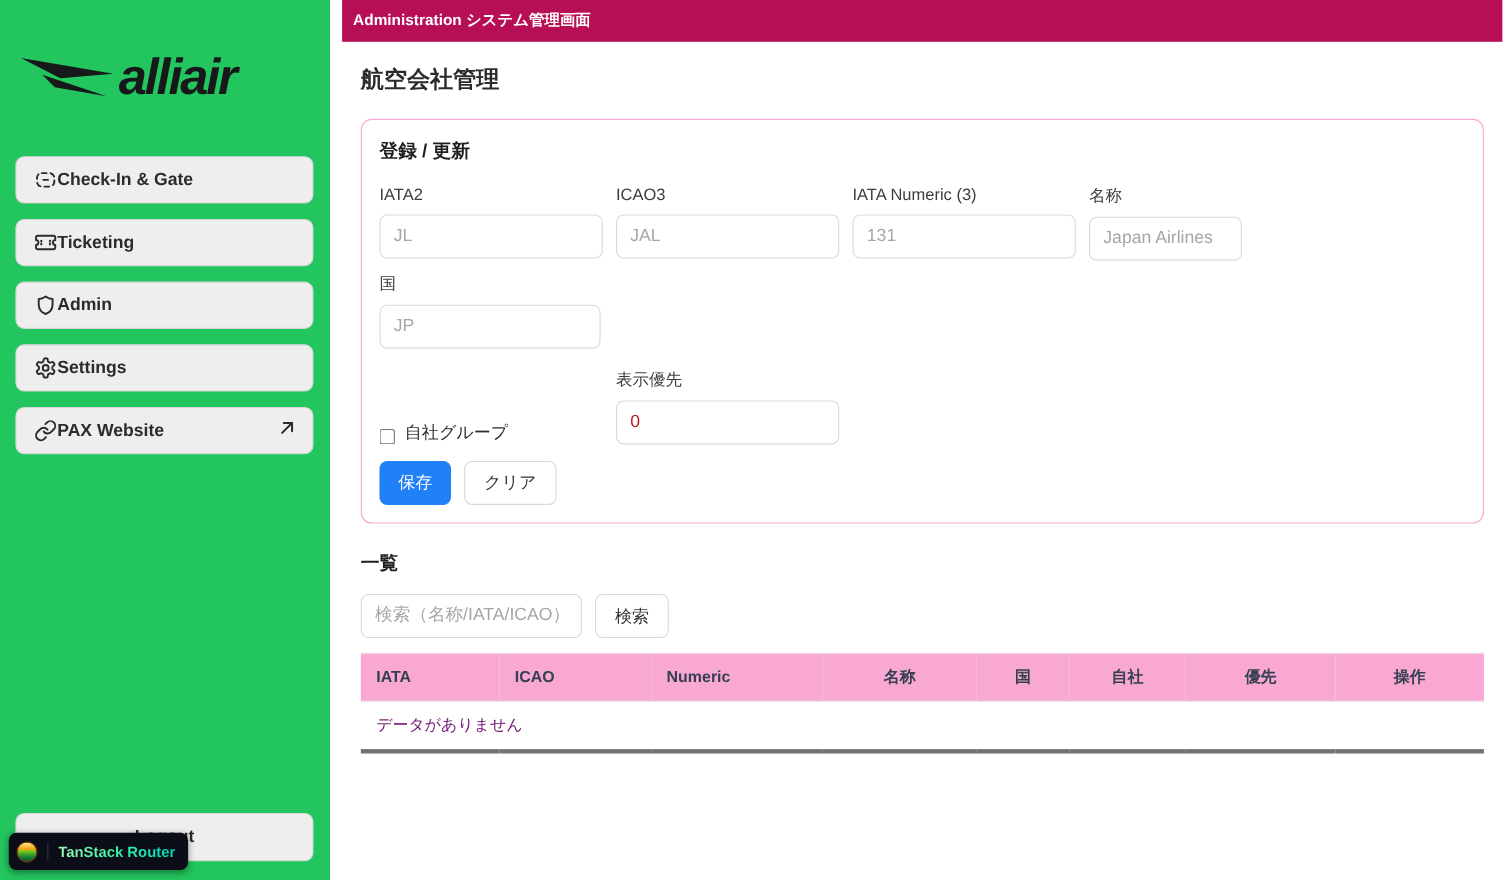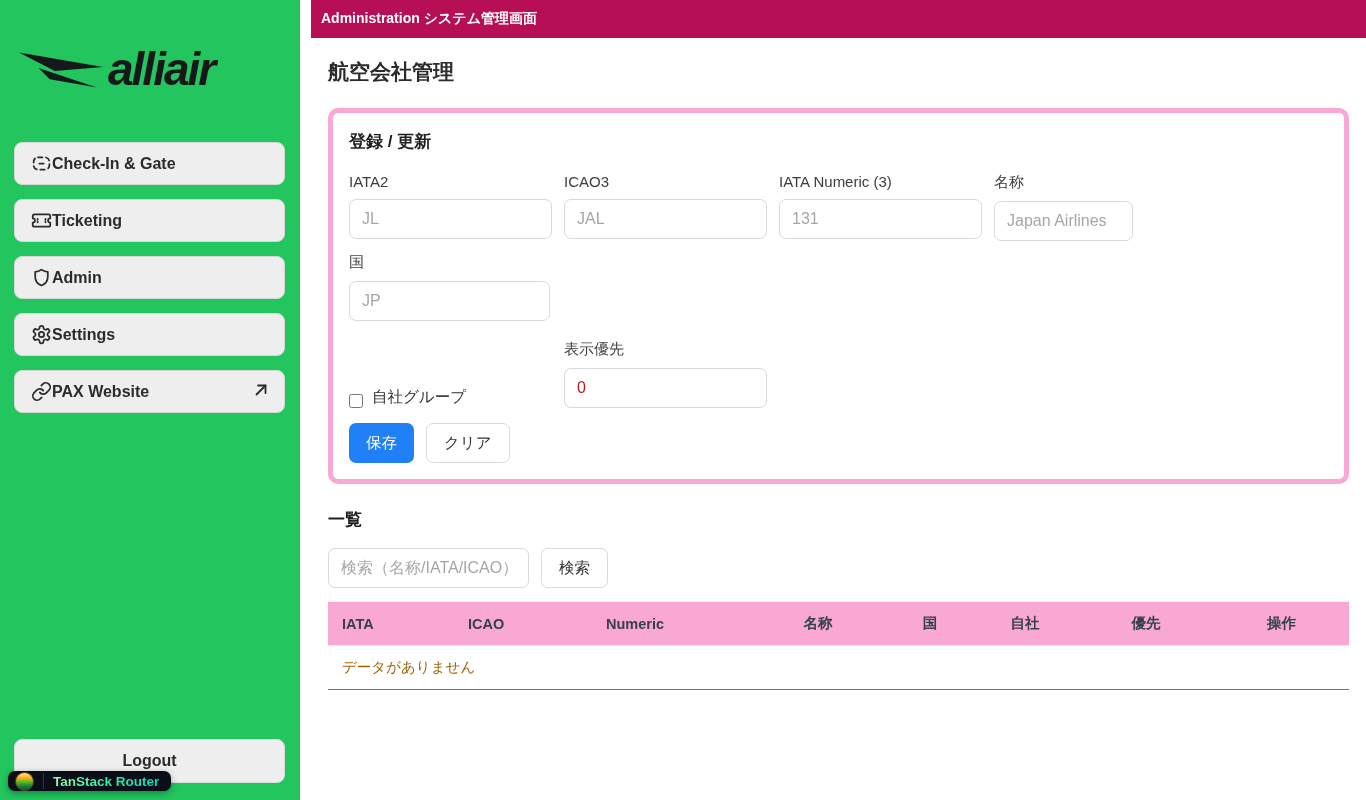--- a/index.html
+++ b/index.html
@@ -39,21 +39,21 @@
   .nav-btn .ext-ic svg { width:18px; height:18px; stroke:#2b2b2b; }
 
   .logout-btn {
     position:absolute; left:14px; right:15px; bottom:17px; height:44px;
     background:#efeeee; border:1px solid #d9d9d9; border-radius:8px;
     font-family:inherit; font-size:16px; font-weight:600; color:#2b2b2b;
     cursor:pointer;
   }
 
   .devtools-badge {
-    position:fixed; left:8px; bottom:9px; height:20px; z-index:10;
+    position:fixed; left:8px; bottom:9px; height:34px; z-index:10;
     background:#0b0d17; border-radius:7px;
     display:flex; align-items:center; gap:9px; padding:0 12px 0 7px;
     box-shadow:0 2px 6px rgba(0,0,0,.35);
   }
   .devtools-logo {
     width:19px; height:19px; border-radius:50%;
     background:linear-gradient(180deg,#fde68a 0%,#f59e0b 38%,#84cc16 42%,#15803d 78%,#14532d 100%);
     border:1px solid #713f12;
   }
   .devtools-divider { width:1px; height:16px; background:#2c3150; }
@@ -68,21 +68,21 @@
   .main { flex:1; display:flex; flex-direction:column; background:#fff;padding-left:11px; }
   .topbar {
     height:38px; background:#b60f56; color:#fff;
     display:flex; align-items:center; padding:0 10px;
     font-size:14px; font-weight:bold;
   }
   .content { padding:0 17px; }
   .page-title { font-size:21px; font-weight:bold; color:#2b2b2b; margin:20px 0 22px; }
 
   .card {
-    border:5px solid #f9a8d4; border-radius:10px;
+    border:1px solid #f9a8d4; border-radius:10px;
     padding:17px 16px 16px; margin-bottom:24px;
   }
   .card-heading { font-size:17px; font-weight:bold; color:#1f1f1f; margin-bottom:20px; }
   .field-row { display:flex; gap:12px; flex-wrap:wrap; }
   .field { display:flex; flex-direction:column; }
   .field-label { font-size:15px; color:#3d3d3d; margin-bottom:9px; }
   .text-input {
     height:40px; border:1px solid #d9d9d9; border-radius:7px;
     padding:0 12px; font-family:inherit; font-size:16px; color:#b91c1c;
     background:#fff; outline:none; width:100%;
@@ -110,22 +110,22 @@
 
   table.list-table { width:100%; border-collapse:collapse; }
   .list-table thead tr { background:#f9a8d4; }
   .list-table th {
     font-size:14.5px; font-weight:600; color:#36404e;
     height:44px; border-top:1px solid #eef0f3; border-bottom:1px solid #e8eaee;
   }
   .list-table th.al { text-align:left; padding-left:14px; }
   .list-table th.ac { text-align:center; }
   .list-table td {
-    font-size:14.5px; color:#a16207; padding:12px 0 12px 14px;
-    border-bottom:1px solid #737373;
+    font-size:14.5px; color:#701a75; padding:12px 0 12px 14px;
+    border-bottom:4px solid #737373;
   }
 </style>
 </head>
 <body>
 
 <aside class="sidebar">
 
   <div class="logo">
     <svg viewBox="0 0 84 42" aria-hidden="true">
       <path d="M1 5 L83 19 L36 23 Z" fill="#17181a"></path>

